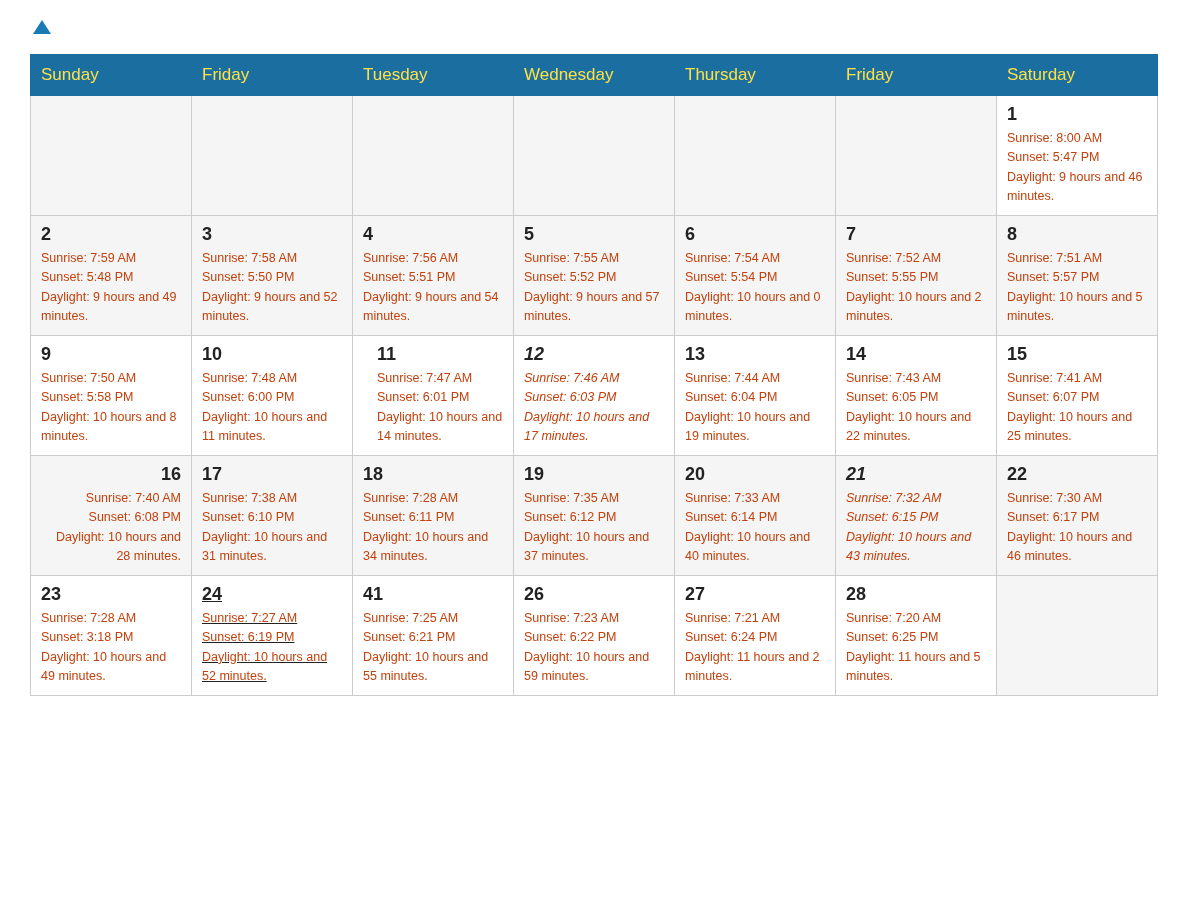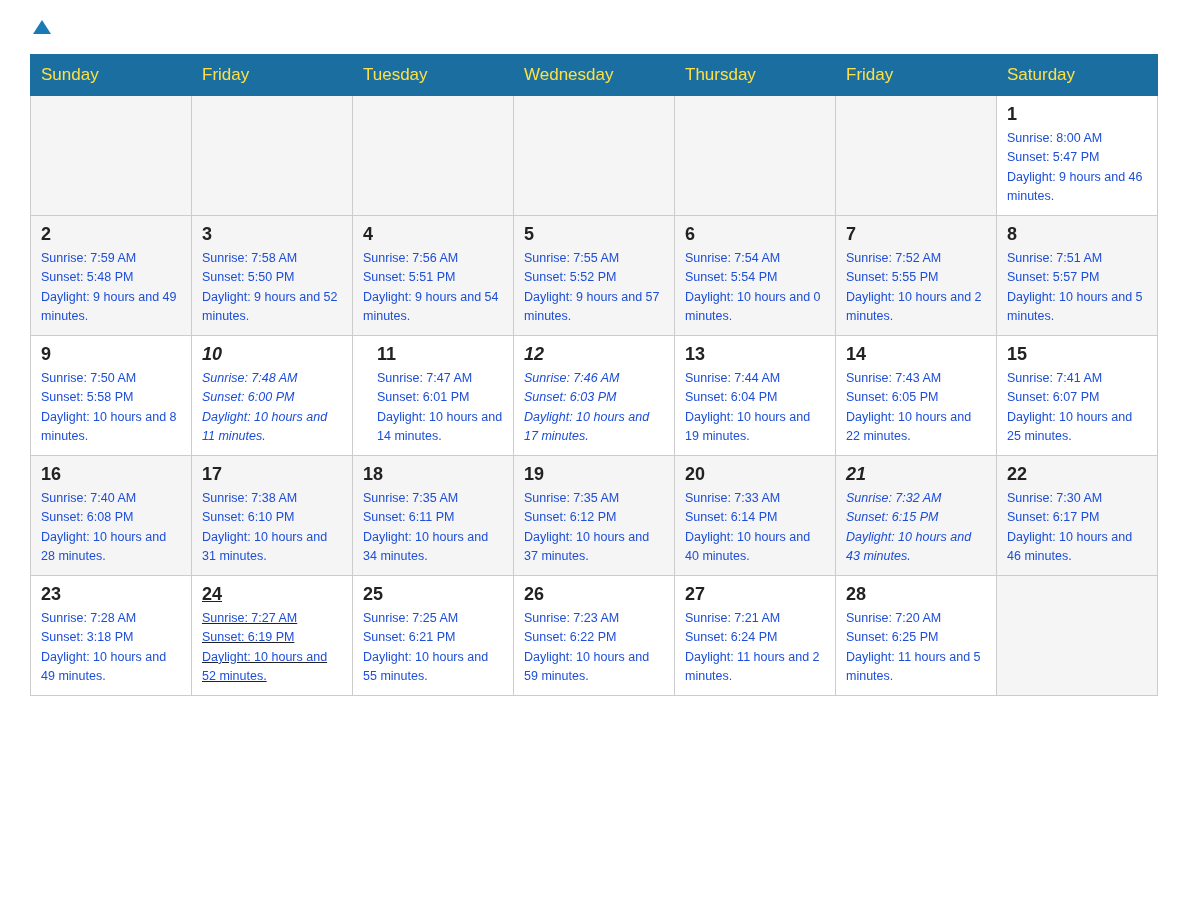--- a/index.html
+++ b/index.html
@@ -75,21 +75,21 @@
       background: #f5f5f5;
     }
     .day-number {
       font-size: 18px;
       font-weight: bold;
       color: #222;
       margin-bottom: 4px;
     }
     .day-info {
       font-size: 12.5px;
-      color: #1d4ed8;
+      color: #c2410c;
       line-height: 1.55;
     }
     .empty-cell {
       background: #f5f5f5;
     }
   </style>
 </head>
 <body>
 
 <div class="header-area">
@@ -186,21 +186,21 @@
         </td>
       </tr>
       <tr>
         <td style="background: rgb(255, 255, 255);">
           <div class="day-number">9</div>
           <div class="day-info">Sunrise: 7:50 AM
 Sunset: 5:58 PM
 Daylight: 10 hours
 and 8 minutes.</div>
         </td>
-        <td style="background: rgb(255, 255, 255); font-style: italic;">
+        <td style="background: rgb(255, 255, 255);">
           <div class="day-number">10</div>
           <div class="day-info">Sunrise: 7:48 AM
 Sunset: 6:00 PM
 Daylight: 10 hours
 and 11 minutes.</div>
         </td>
         <td style="background: rgb(255, 255, 255); padding-left: 24px;">
           <div class="day-number">11</div>
           <div class="day-info">Sunrise: 7:47 AM
 Sunset: 6:01 PM
@@ -230,37 +230,37 @@
         </td>
         <td style="background: rgb(255, 255, 255); margin-left: 8px;">
           <div class="day-number">15</div>
           <div class="day-info">Sunrise: 7:41 AM
 Sunset: 6:07 PM
 Daylight: 10 hours
 and 25 minutes.</div>
         </td>
       </tr>
       <tr>
-        <td style="background: rgb(245, 245, 245);">
+        <td style="background: rgb(245, 245, 245); text-align: right;">
           <div class="day-number">16</div>
           <div class="day-info">Sunrise: 7:40 AM
 Sunset: 6:08 PM
 Daylight: 10 hours
 and 28 minutes.</div>
         </td>
         <td style="background: rgb(245, 245, 245);">
           <div class="day-number">17</div>
           <div class="day-info">Sunrise: 7:38 AM
 Sunset: 6:10 PM
 Daylight: 10 hours
 and 31 minutes.</div>
         </td>
         <td style="background: rgb(245, 245, 245);">
           <div class="day-number">18</div>
-          <div class="day-info">Sunrise: 7:35 AM
+          <div class="day-info">Sunrise: 7:28 AM
 Sunset: 6:11 PM
 Daylight: 10 hours
 and 34 minutes.</div>
         </td>
         <td style="background: rgb(245, 245, 245);">
           <div class="day-number">19</div>
           <div class="day-info">Sunrise: 7:35 AM
 Sunset: 6:12 PM
 Daylight: 10 hours
 and 37 minutes.</div>
@@ -296,21 +296,21 @@
 and 49 minutes.</div>
         </td>
         <td style="background: rgb(255, 255, 255); text-decoration: underline;">
           <div class="day-number">24</div>
           <div class="day-info">Sunrise: 7:27 AM
 Sunset: 6:19 PM
 Daylight: 10 hours
 and 52 minutes.</div>
         </td>
         <td style="background: rgb(255, 255, 255);">
-          <div class="day-number">25</div>
+          <div class="day-number">41</div>
           <div class="day-info">Sunrise: 7:25 AM
 Sunset: 6:21 PM
 Daylight: 10 hours
 and 55 minutes.</div>
         </td>
         <td style="background: rgb(255, 255, 255);">
           <div class="day-number">26</div>
           <div class="day-info">Sunrise: 7:23 AM
 Sunset: 6:22 PM
 Daylight: 10 hours

